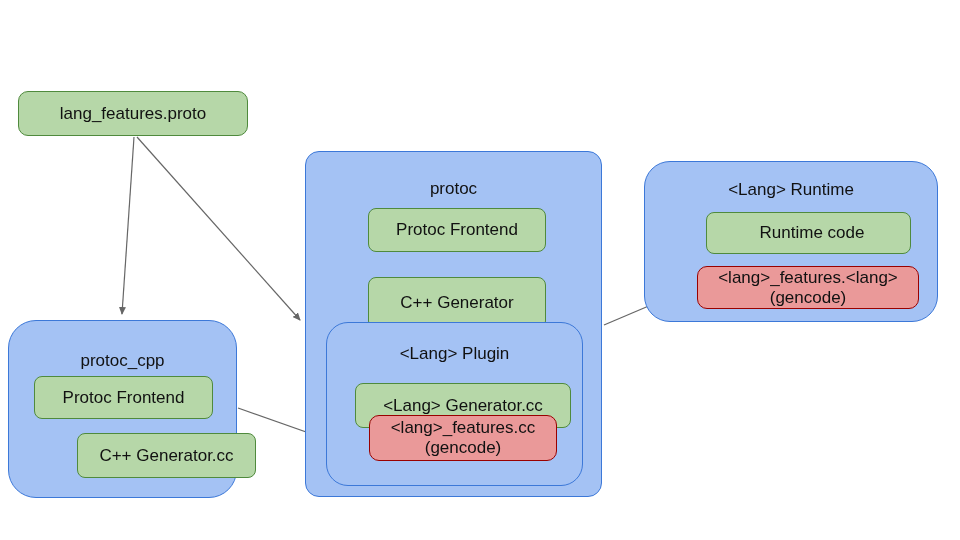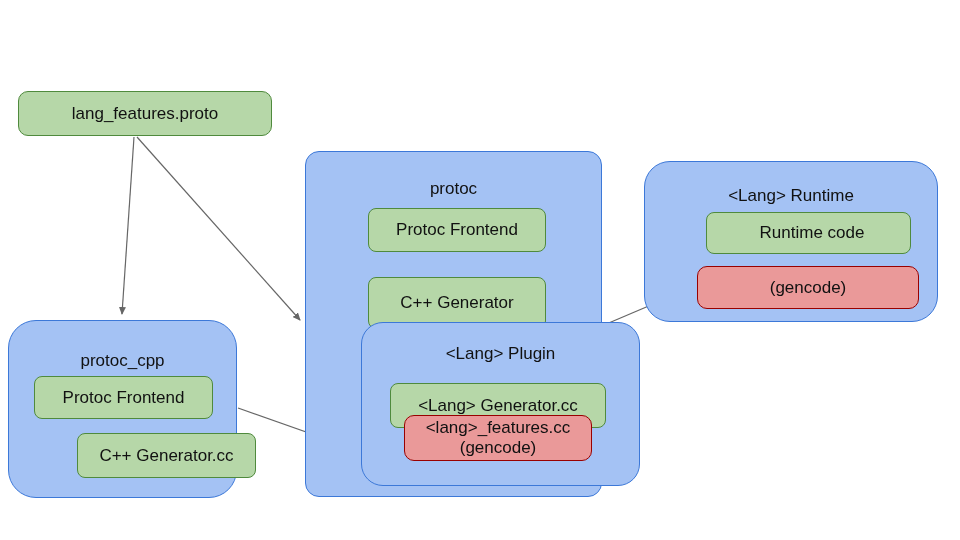--- a/index.html
+++ b/index.html
@@ -36,39 +36,39 @@
   }
   .blue{
     background:#a4c2f4;
     border:1.5px solid #3c78d8;
   }
   .title{
     font-size:17px;
     line-height:20px;
   }
   
-  .proto-file{left:18px;top:91px;width:254px;height:45px;border-radius:10px;}
+  .proto-file{left:18px;top:91px;width:230px;height:45px;border-radius:10px;}
   
   .protoc-cpp{left:8px;top:320px;width:229px;height:178px;border-radius:28px;}
   .protoc-cpp .title{padding-top:30px;}
   .protoc-cpp .frontend{left:25px;top:55px;width:179px;height:43px;}
   .protoc-cpp .generator{left:25px;top:112px;width:179px;height:45px;margin-left:43px;}
   
   .protoc{left:305px;top:151px;width:297px;height:346px;border-radius:14px;}
   .protoc .title{padding-top:27px;}
   .protoc .frontend{left:62px;top:56px;width:178px;height:44px;}
   .protoc .generator{left:62px;top:125px;width:178px;height:52px;}
   
-  .plugin{left:20px;top:170px;width:279px;height:164px;border-radius:22px;margin-left:35px;}
+  .plugin{left:20px;top:170px;width:257px;height:164px;border-radius:22px;}
   .plugin .title{padding-top:21px;}
   .plugin .lang-generator{left:28px;top:60px;width:216px;height:45px;}
   .plugin .gencode{left:42px;top:92px;width:188px;height:46px;}
   
   .runtime{left:644px;top:161px;width:294px;height:161px;border-radius:26px;}
-  .runtime .title{padding-top:4px;margin-top:20px;}
+  .runtime .title{padding-top:18px;}
   .runtime .code{left:61px;top:50px;width:205px;height:42px;padding-left:7px;}
   .runtime .gencode{left:52px;top:104px;width:222px;height:43px;}
   .arrows{
     position:absolute;
     left:0;top:0;width:960px;height:540px;
     pointer-events:none;
   }
 </style>
 </head>
 <body>
@@ -107,17 +107,18 @@
         <span>&lt;lang&gt;_features.cc</span>
         <span>(gencode)</span>
       </div>
     </div>
   </div>
 
   <div class="container blue runtime">
     <div class="title">&lt;Lang&gt; Runtime</div>
     <div class="node leaf green code">Runtime code</div>
     <div class="node leaf red gencode">
+      <span>&lt;lang&gt;_features.&lt;lang&gt;</span>
       <span>(gencode)</span>
     </div>
   </div>
 
 </div>
 
 </body></html>

